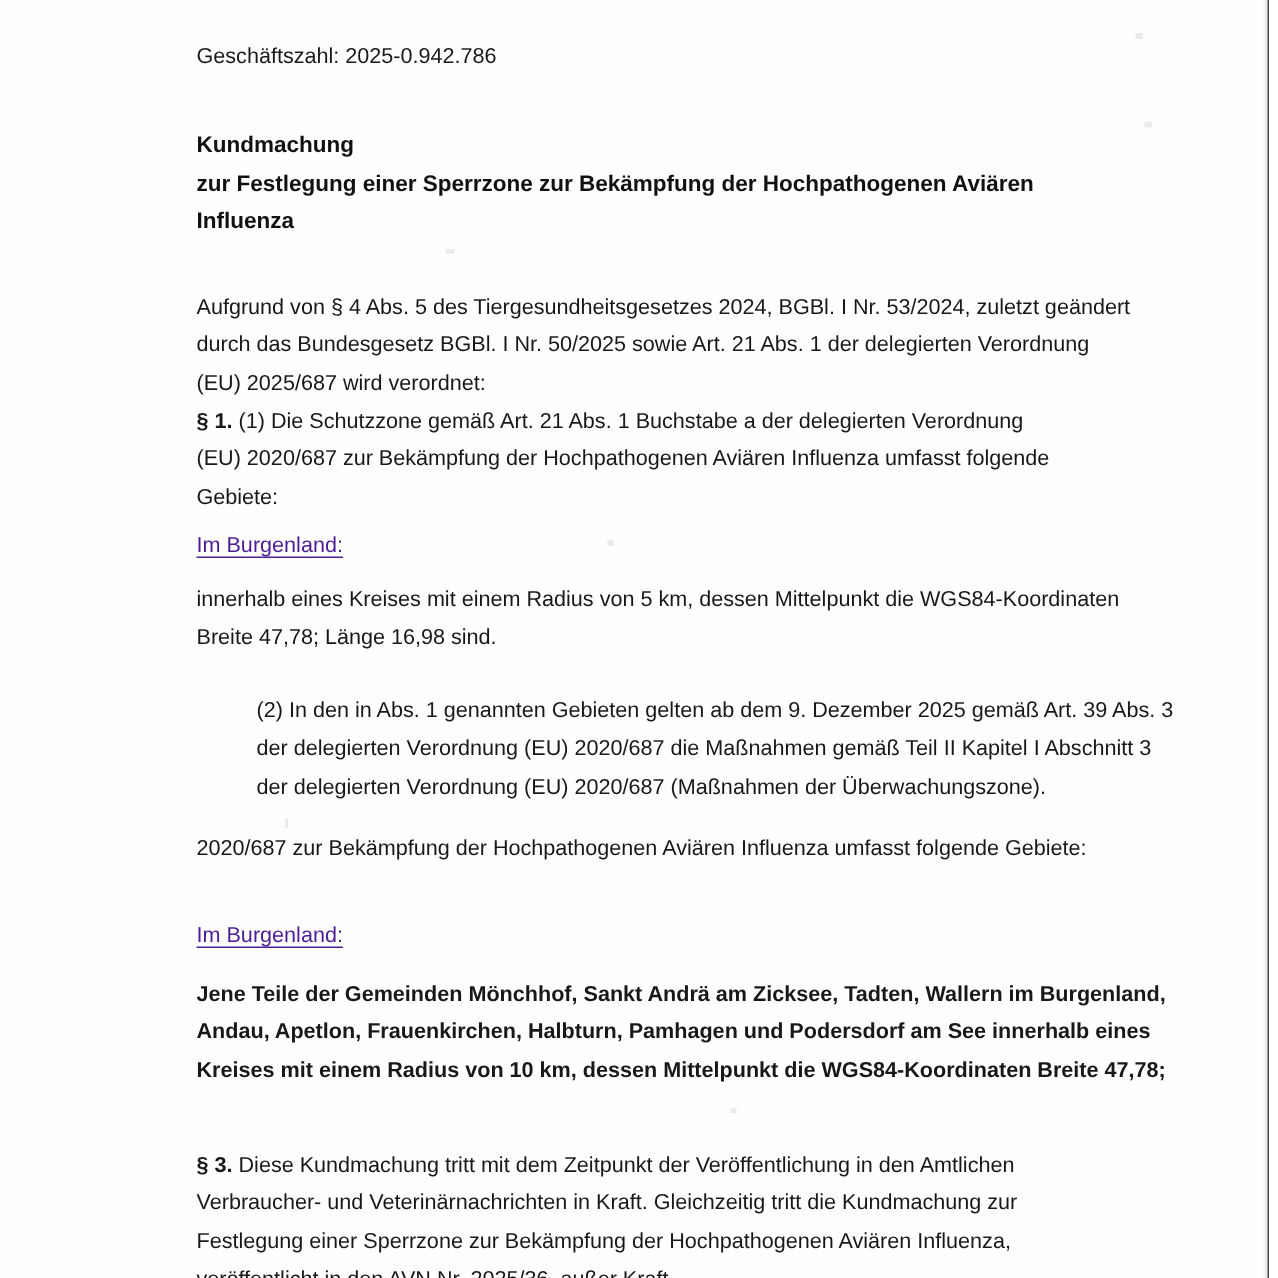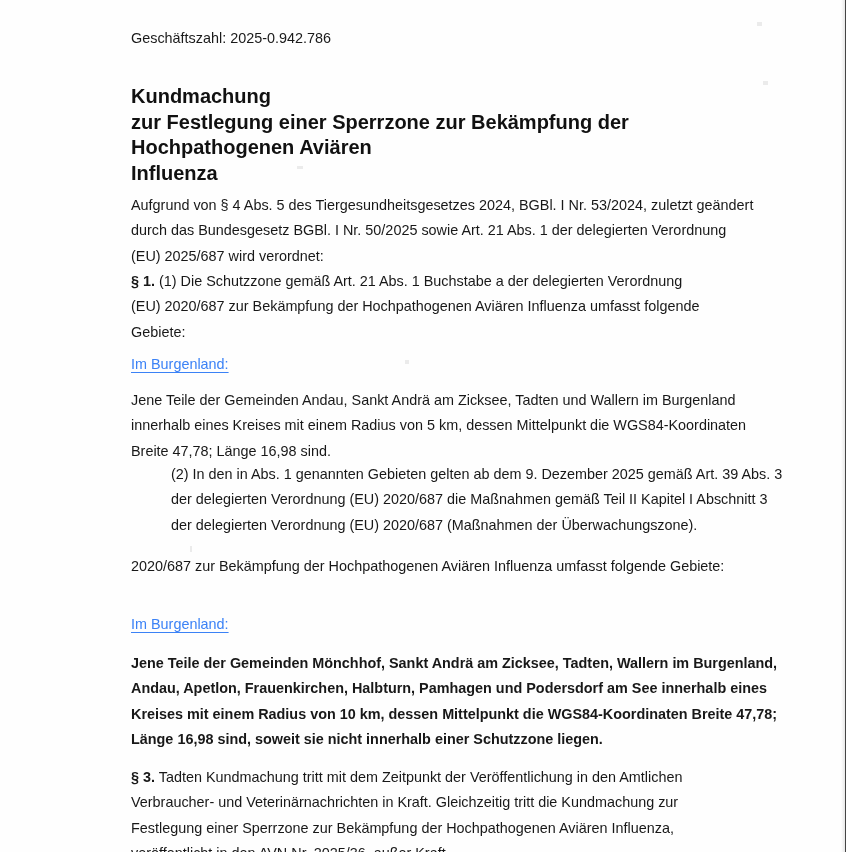--- a/index.html
+++ b/index.html
@@ -71,21 +71,21 @@
     line-height: 22px;
     color: #1a1a1a;
     white-space: nowrap;
   }
 
   .doc-title {
     position: absolute;
     top: 84px;
     left: 0;
     width: 613px;
-    font-size: 20px;
+    font-size: 15px;
     line-height: 25.6px;
     font-weight: bold;
     color: #111111;
   }
   .doc-title .t-line { display: block; }
 
   .para {
     position: absolute;
     left: 0;
     width: 613px;
@@ -96,21 +96,21 @@
   }
   .para .p-line { display: block; white-space: nowrap; }
 
   .secmark { font-weight: bold; }
 
   .subheading {
     position: absolute;
     left: 0;
     font-size: 14.4px;
     line-height: 22px;
-    color: #3b82f6;
+    color: #4c1d95;
     text-align: right;
   }
   .subheading .u {
     text-decoration: underline;
     text-underline-offset: 3px;
     text-decoration-thickness: 1px;
   }
 
   
   #p-intro      { top: 193px; }
@@ -167,21 +167,20 @@
       <span class="p-line"><span class="secmark">§ 1.</span><span> (1) Die Schutzzone gemäß Art. 21 Abs. 1 Buchstabe a der delegierten Verordnung</span></span>
       <span class="p-line">(EU) 2020/687 zur Bekämpfung der Hochpathogenen Aviären Influenza umfasst folgende</span>
       <span class="p-line">Gebiete:</span>
     </div>
 
     <div class="subheading" id="h-burg-1">
       <span class="u">Im Burgenland:</span>
     </div>
 
     <div class="para" id="p-schutz">
-      <span class="p-line">Jene Teile der Gemeinden Andau, Sankt Andrä am Zicksee, Tadten und Wallern im Burgenland</span>
       <span class="p-line">innerhalb eines Kreises mit einem Radius von 5 km, dessen Mittelpunkt die WGS84-Koordinaten</span>
       <span class="p-line">Breite 47,78; Länge 16,98 sind.</span>
     </div>
 
     <div class="para" id="p-abs2">
       <span class="p-line">(2) In den in Abs. 1 genannten Gebieten gelten ab dem 9. Dezember 2025 gemäß Art. 39 Abs. 3</span>
       <span class="p-line">der delegierten Verordnung (EU) 2020/687 die Maßnahmen gemäß Teil II Kapitel I Abschnitt 3</span>
       <span class="p-line">der delegierten Verordnung (EU) 2020/687 (Maßnahmen der Überwachungszone).</span>
     </div>
 
@@ -190,24 +189,23 @@
     </div>
 
     <div class="subheading" id="h-burg-2">
       <span class="u">Im Burgenland:</span>
     </div>
 
     <div class="para" id="p-ueberw">
       <span class="p-line">Jene Teile der Gemeinden Mönchhof, Sankt Andrä am Zicksee, Tadten, Wallern im Burgenland,</span>
       <span class="p-line">Andau, Apetlon, Frauenkirchen, Halbturn, Pamhagen und Podersdorf am See innerhalb eines</span>
       <span class="p-line">Kreises mit einem Radius von 10 km, dessen Mittelpunkt die WGS84-Koordinaten Breite 47,78;</span>
-      <span class="p-line">Länge 16,98 sind, soweit sie nicht innerhalb einer Schutzzone liegen.</span>
     </div>
 
     <div class="para" id="p-s3">
-      <span class="p-line"><span class="secmark">§ 3.</span><span> Tadten Kundmachung tritt mit dem Zeitpunkt der Veröffentlichung in den Amtlichen</span></span>
+      <span class="p-line"><span class="secmark">§ 3.</span><span> Diese Kundmachung tritt mit dem Zeitpunkt der Veröffentlichung in den Amtlichen</span></span>
       <span class="p-line">Verbraucher- und Veterinärnachrichten in Kraft. Gleichzeitig tritt die Kundmachung zur</span>
       <span class="p-line">Festlegung einer Sperrzone zur Bekämpfung der Hochpathogenen Aviären Influenza,</span>
       <span class="p-line">veröffentlicht in den AVN Nr. 2025/36, außer Kraft.</span>
     </div>
 
   </div>
 </div>
 
 </body></html>

